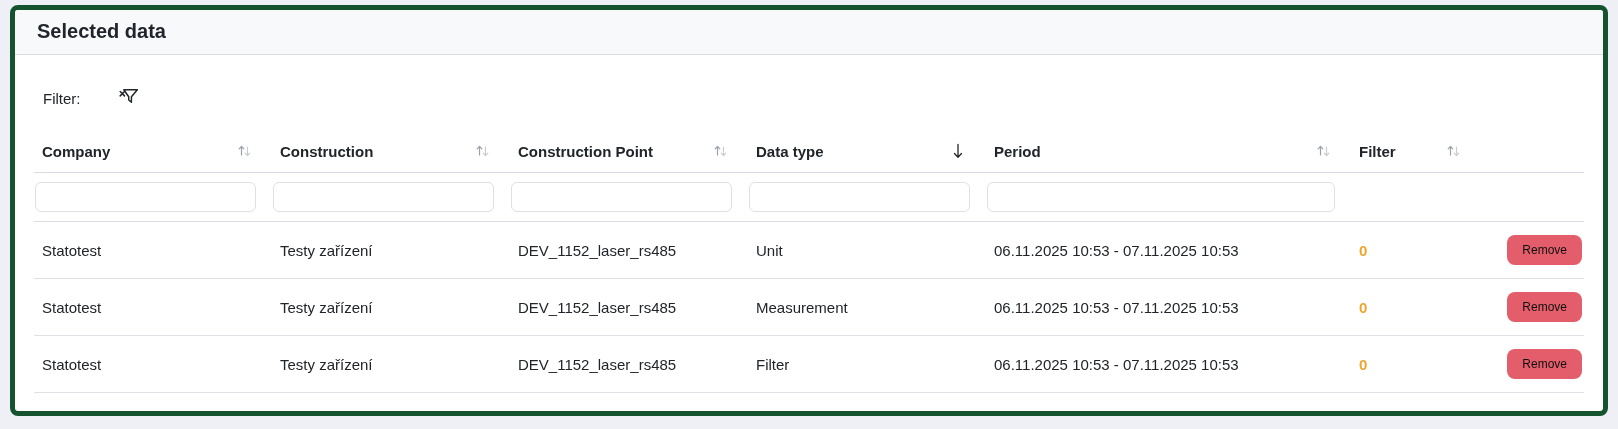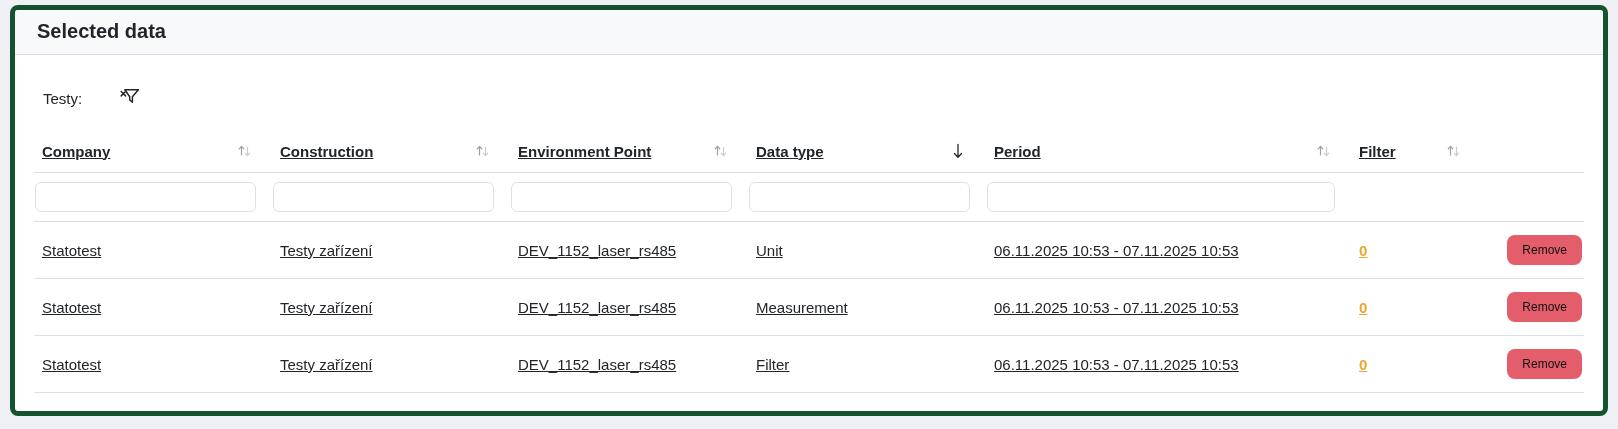--- a/index.html
+++ b/index.html
@@ -52,21 +52,21 @@
     display: flex; align-items: center;
   }
 
   
   table {
     width: 100%;
     margin-top: 13px;
     border-collapse: collapse;
     table-layout: fixed;
   }
-  th, td { text-align: left; vertical-align: middle; text-decoration: underline; }
+  th, td { text-align: left; vertical-align: middle; }
   thead tr.header-row th {
     font-size: 15px;
     font-weight: 700;
     padding: 12px 8px;
     border-bottom: 1px solid #d9dce2;
     cursor: pointer;
   }
   .th-inner { display: flex; align-items: center; justify-content: space-between; padding-right: 12px; }
   .sort-icon { display: inline-flex; flex: 0 0 auto; }
   thead tr.filter-row td { padding: 9px 16px 9px 1px; border-bottom: 1px solid #d9dce2; }
@@ -99,21 +99,21 @@
   }
 </style>
 </head>
 <body>
 
 <div class="card">
   <div class="card-header">Selected data</div>
   <div class="card-body">
 
     <div class="filter-bar">
-      <span class="filter-label">Testy:</span>
+      <span class="filter-label">Filter:</span>
       <button class="filter-clear">
         <span>
           <svg width="25" height="25" viewBox="0 0 24 24" fill="none" stroke="#212529" stroke-width="1.4" stroke-linejoin="round" stroke-linecap="round">
             <path d="M7.5 5.5 H20.5 L14.8 12.2 V17.5 L12.2 15.3 V12.2 Z"></path>
             <path d="M4 7.2 L8.2 11.4 M8.2 7.2 L4 11.4"></path>
           </svg>
         </span>
       </button>
     </div>
 
@@ -146,21 +146,21 @@
               <span class="sort-icon">
                 <svg width="15" height="16" viewBox="0 0 15 16" fill="none" stroke-linecap="round" stroke-linejoin="round">
                   <path d="M4.5 12 V3.6 M2.2 5.8 L4.5 3.3 L6.8 5.8" stroke="#9aa1a8" stroke-width="1.2"></path>
                   <path d="M10.5 4 V12.4 M8.2 10.2 L10.5 12.7 L12.8 10.2" stroke="#c9cdd2" stroke-width="1.2"></path>
                 </svg>
               </span>
             </span>
           </th>
           <th>
             <span class="th-inner">
-              <span>Environment Point</span>
+              <span>Construction Point</span>
               <span class="sort-icon">
                 <svg width="15" height="16" viewBox="0 0 15 16" fill="none" stroke-linecap="round" stroke-linejoin="round">
                   <path d="M4.5 12 V3.6 M2.2 5.8 L4.5 3.3 L6.8 5.8" stroke="#9aa1a8" stroke-width="1.2"></path>
                   <path d="M10.5 4 V12.4 M8.2 10.2 L10.5 12.7 L12.8 10.2" stroke="#c9cdd2" stroke-width="1.2"></path>
                 </svg>
               </span>
             </span>
           </th>
           <th>
             <span class="th-inner">

